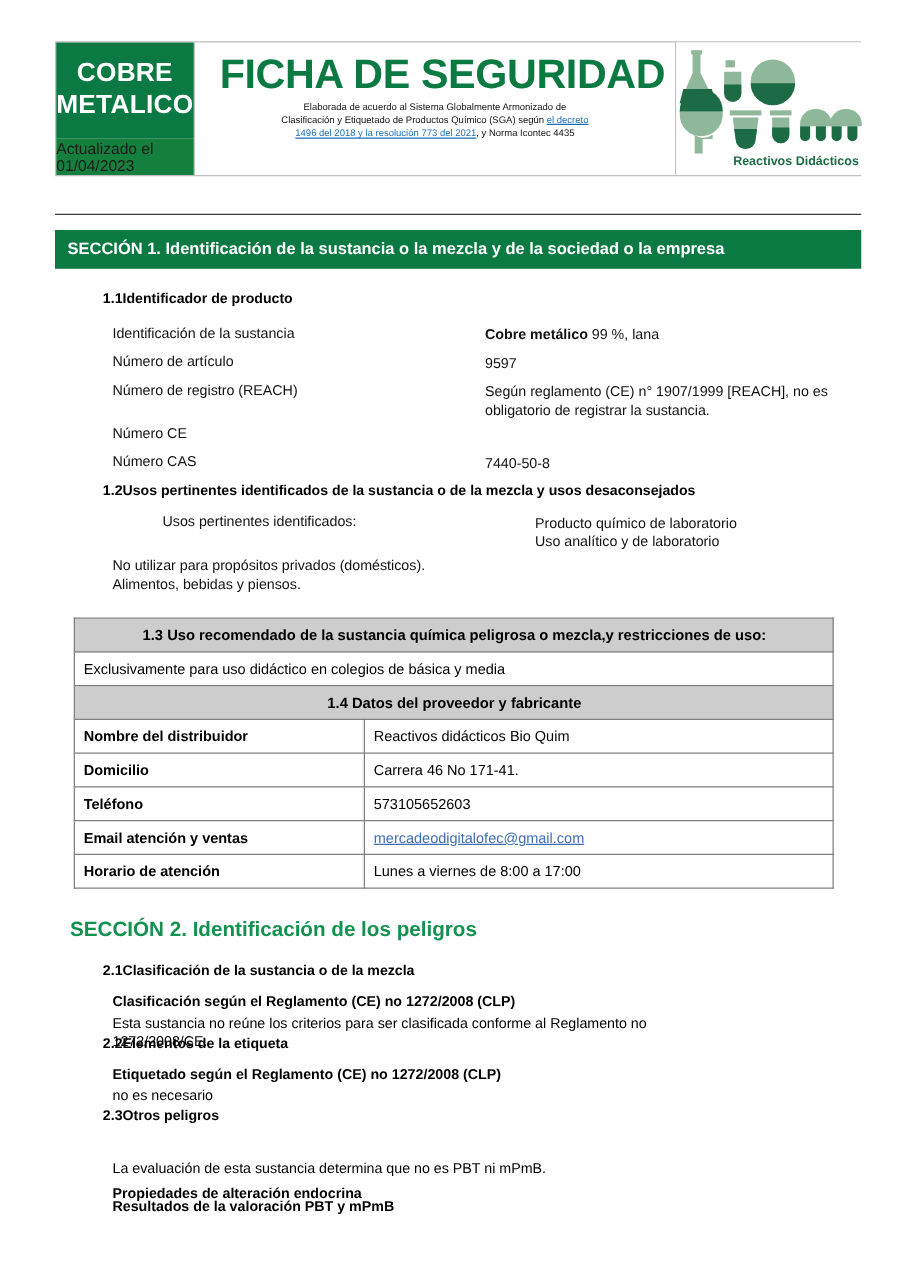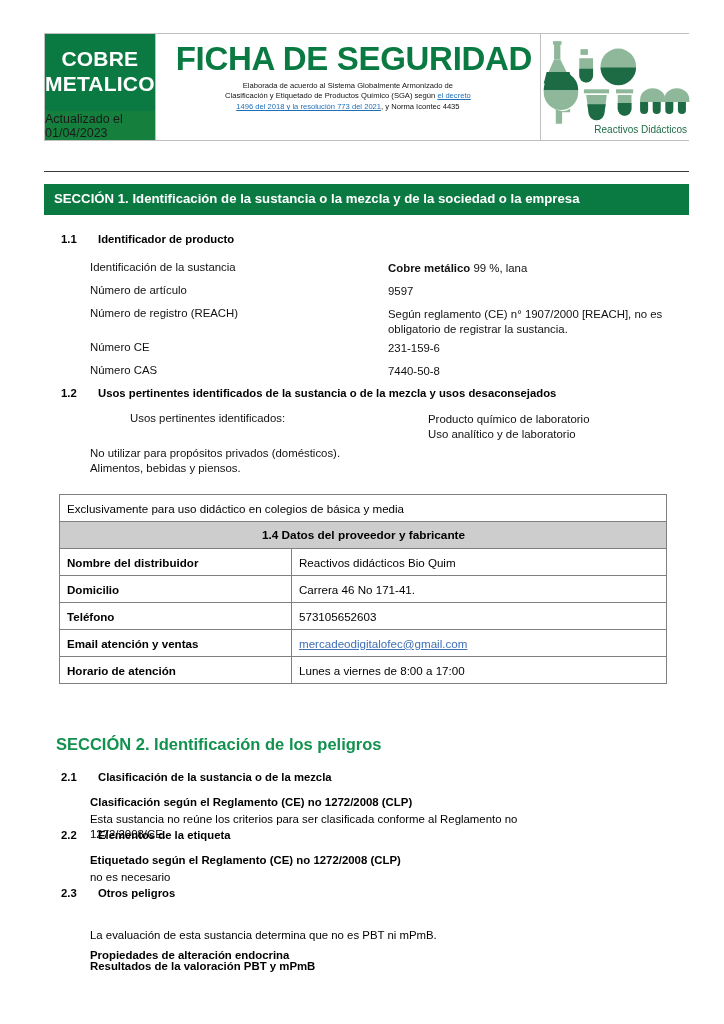--- a/index.html
+++ b/index.html
@@ -129,20 +129,21 @@
     box-sizing: border-box;
     padding: 6px 10px 7px 10px;
   }
   #sec1bar { top: 184px; }
 
   
   .num-row {
     position: absolute;
     display: flex;
     font-size: 11.5px;
+    text-align: right;
   }
   .num {
     width: 42px;
     flex: 0 0 42px;
     font-weight: bold;
     font-size: 11.3px;
     padding-left: 5px;
     box-sizing: border-box;
   }
   .num-title {
@@ -269,21 +270,21 @@
           <path d="M133 96 L157 96 L157 120 A12 12 0 0 1 133 120 Z" fill="#8fb79a"></path>
           <path d="M133 110 L157 110 L157 120 A12 12 0 0 1 133 120 Z" fill="#1d6b45"></path>
 
           <path d="M172 104 A22 20 0 0 1 216 104 L216 108 L172 108 Z" fill="#8fb79a"></path>
           <path d="M214 104 A22 20 0 0 1 258 104 L258 108 L214 108 Z" fill="#8fb79a"></path>
           <path d="M172 108 L186 108 L186 122 A7 7 0 0 1 172 122 Z" fill="#1d6b45"></path>
           <path d="M194 108 L208 108 L208 122 A7 7 0 0 1 194 122 Z" fill="#1d6b45"></path>
           <path d="M216 108 L230 108 L230 122 A7 7 0 0 1 216 122 Z" fill="#1d6b45"></path>
           <path d="M238 108 L252 108 L252 122 A7 7 0 0 1 238 122 Z" fill="#1d6b45"></path>
         </svg>
-        <div style="text-align:right; color:#1d6b45; font-weight:normal; font-size:10px; margin-top:-6px; padding-right:4px;">Reactivos Didácticos</div>
+        <div style="text-align:right; color:#1d6b45; font-weight:bold; font-size:10px; margin-top:-6px; padding-right:4px;">Reactivos Didácticos</div>
       </div>
     </div>
   </div>
 
   <div class="top-rule"></div>
 
   <div class="section-bar" id="sec1bar">SECCIÓN 1. Identificación de la sustancia o la mezcla y de la sociedad o la empresa</div>
 
   <div class="num-row" style="left:56px; top:233px;">
     <div class="num">1.1</div>
@@ -295,26 +296,25 @@
     <div class="v"><b>Cobre metálico</b><span> 99 %, lana</span></div>
   </div>
 
   <div class="kv" style="top:284px;">
     <div class="k">Número de artículo</div>
     <div class="v">9597</div>
   </div>
 
   <div class="kv" style="top:307px;">
     <div class="k">Número de registro (REACH)</div>
-    <div class="v" style="max-width:278px;">Según reglamento (CE) n° 1907/2000 [REACH], no es obligatorio de registrar la sustancia.</div>
+    <div class="v" style="max-width:278px;">Según reglamento (CE) n° 1907/1999 [REACH], no es obligatorio de registrar la sustancia.</div>
   </div>
 
   <div class="kv" style="top:341px;">
     <div class="k">Número  CE</div>
-    <div class="v">231-159-6</div>
   </div>
 
   <div class="kv" style="top:364px;">
     <div class="k">Número  CAS</div>
     <div class="v">7440-50-8</div>
   </div>
 
   <div class="num-row" style="left:56px; top:387px;">
     <div class="num">1.2</div>
     <div class="num-title">Usos pertinentes identificados de la sustancia o de la mezcla y usos desaconsejados</div>
@@ -331,20 +331,23 @@
   <div class="kv" style="top:446px;">
     <div class="v" style="max-width:285px;">
       <div class="v-just">No utilizar para propósitos privados (domésticos).</div>
       <div>Alimentos, bebidas y piensos.</div>
     </div>
   </div>
 
   <table class="info-table">
     <tbody>
       <tr>
+        <td class="th-gray cell-wide" colspan="2">1.3 Uso recomendado de la sustancia química peligrosa o mezcla,y restricciones de uso:</td>
+      </tr>
+      <tr>
         <td class="cell-wide" colspan="2">Exclusivamente para uso didáctico en colegios de básica y media</td>
       </tr>
       <tr>
         <td class="th-gray cell-wide" colspan="2">1.4 Datos del proveedor y fabricante</td>
       </tr>
       <tr>
         <td class="cell-label">Nombre del distribuidor</td>
         <td class="cell-val">Reactivos didácticos Bio Quim</td>
       </tr>
       <tr>

